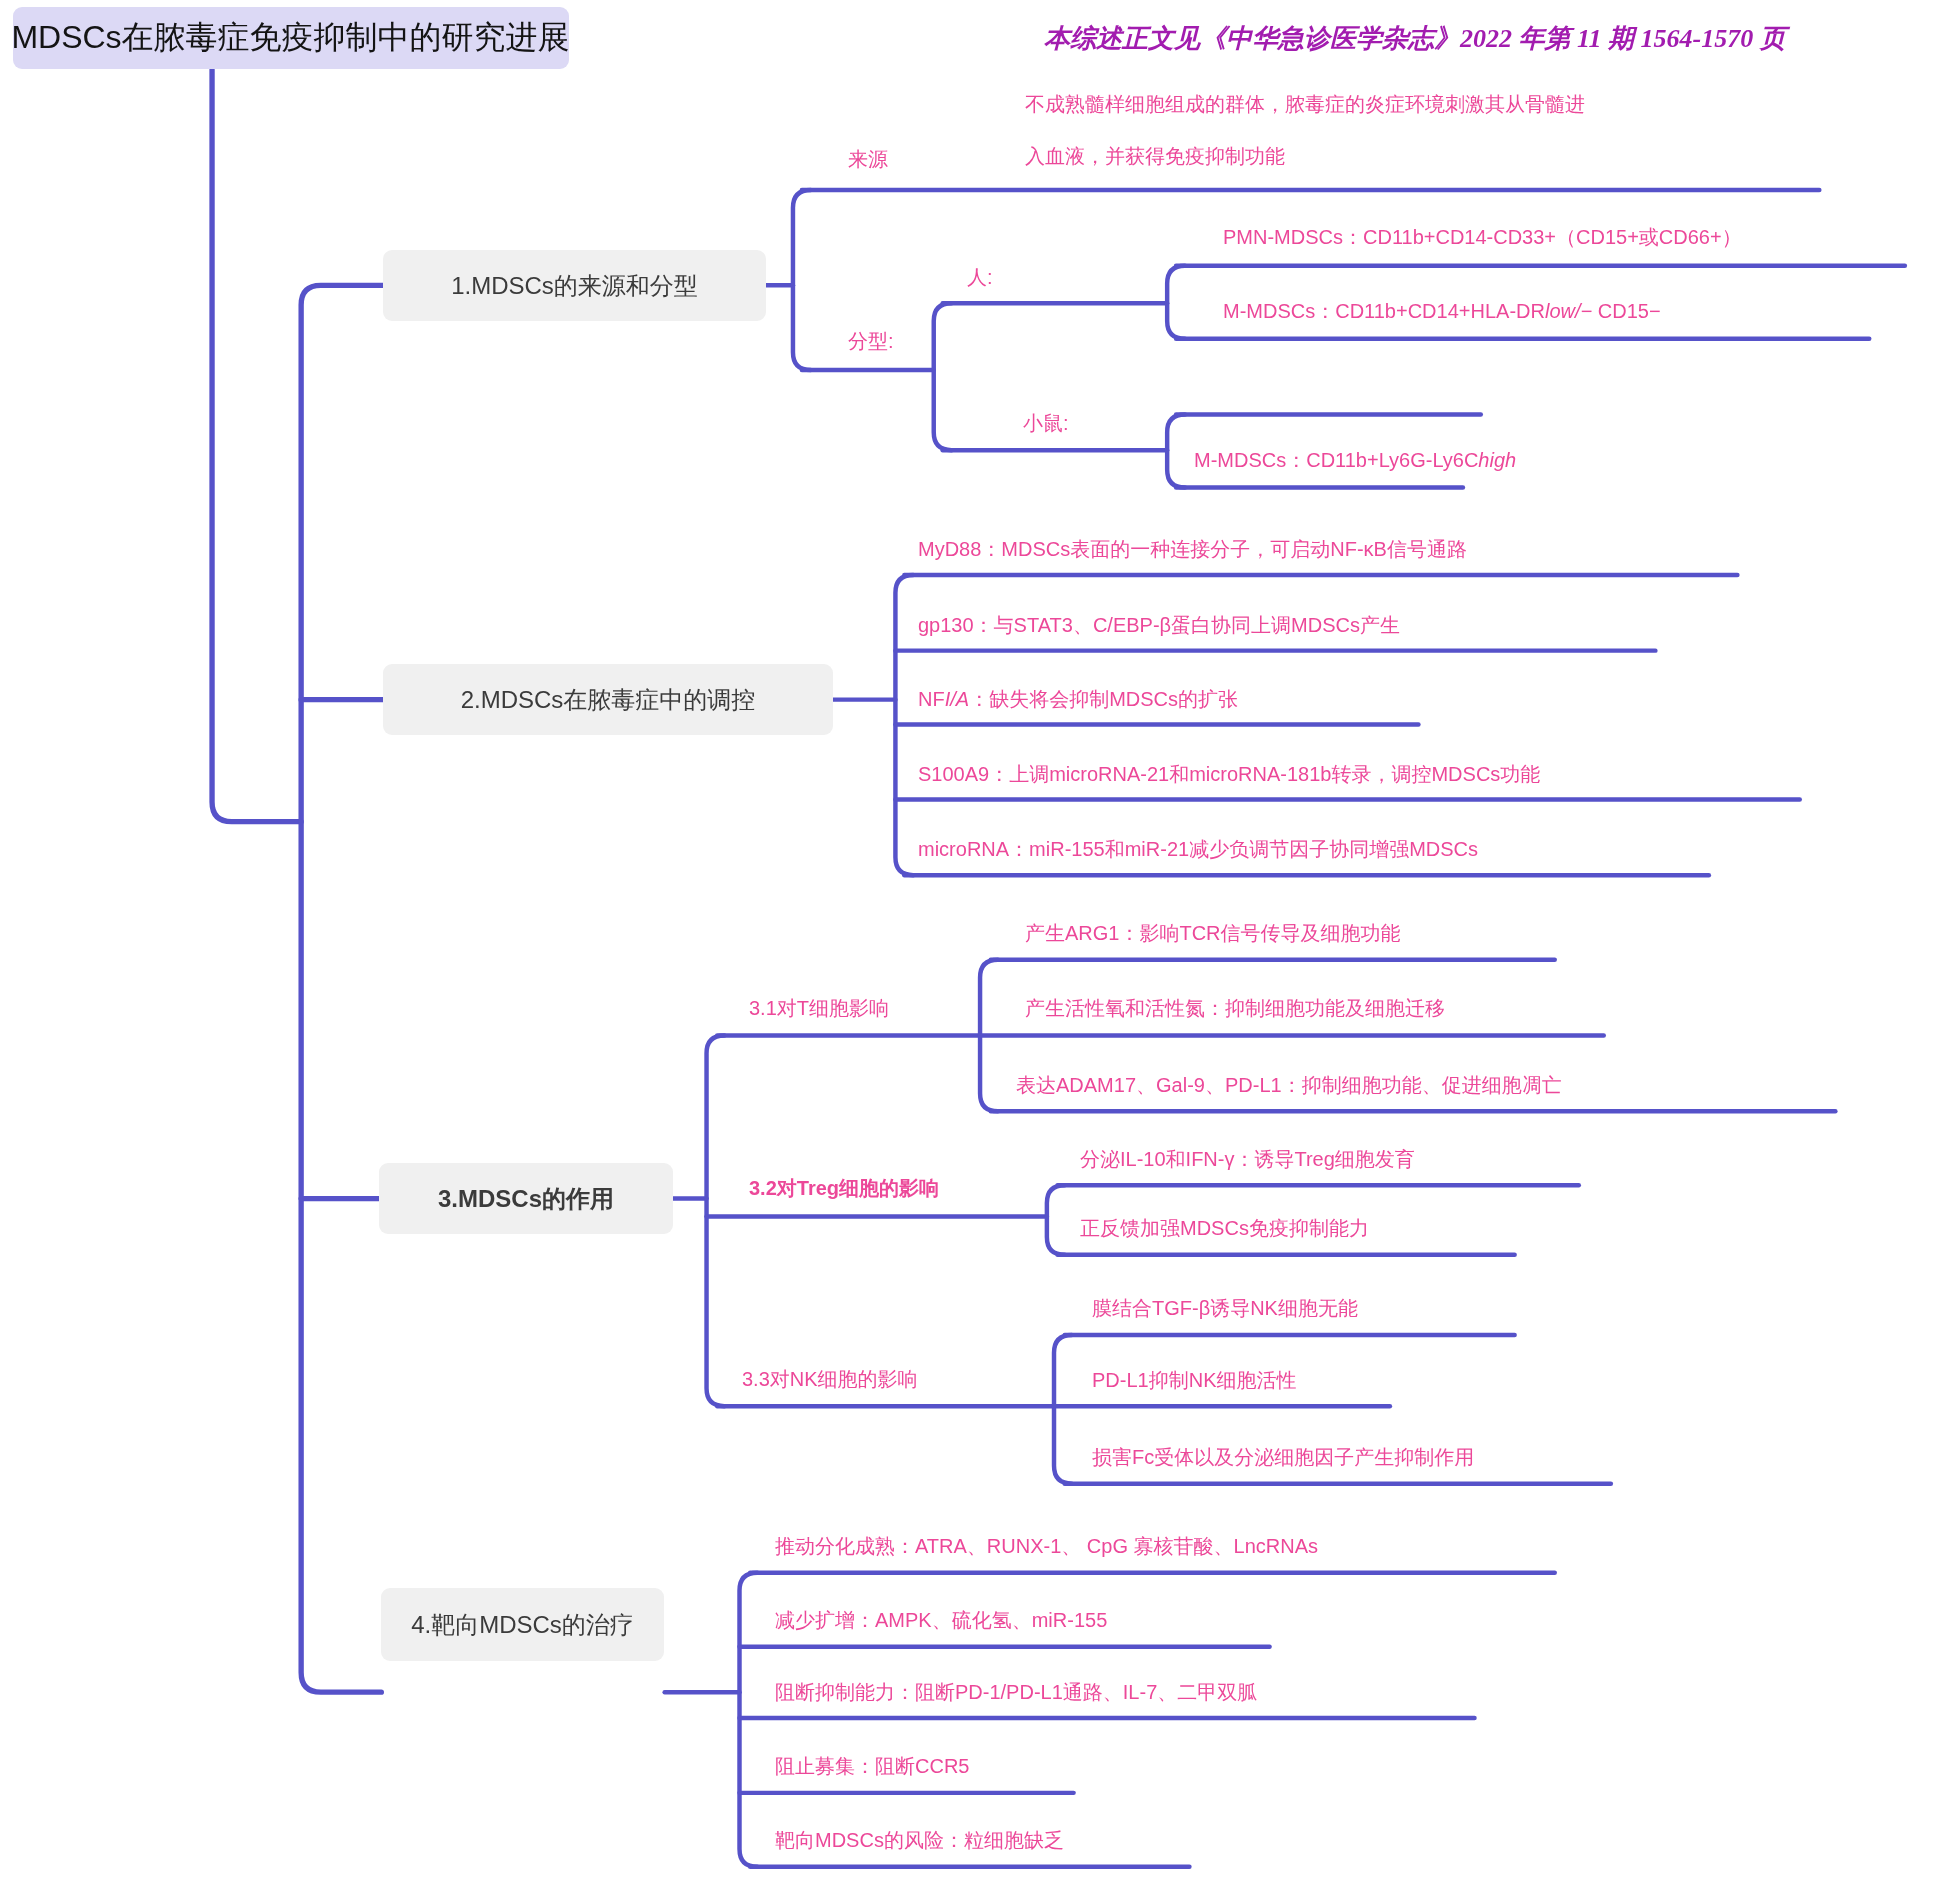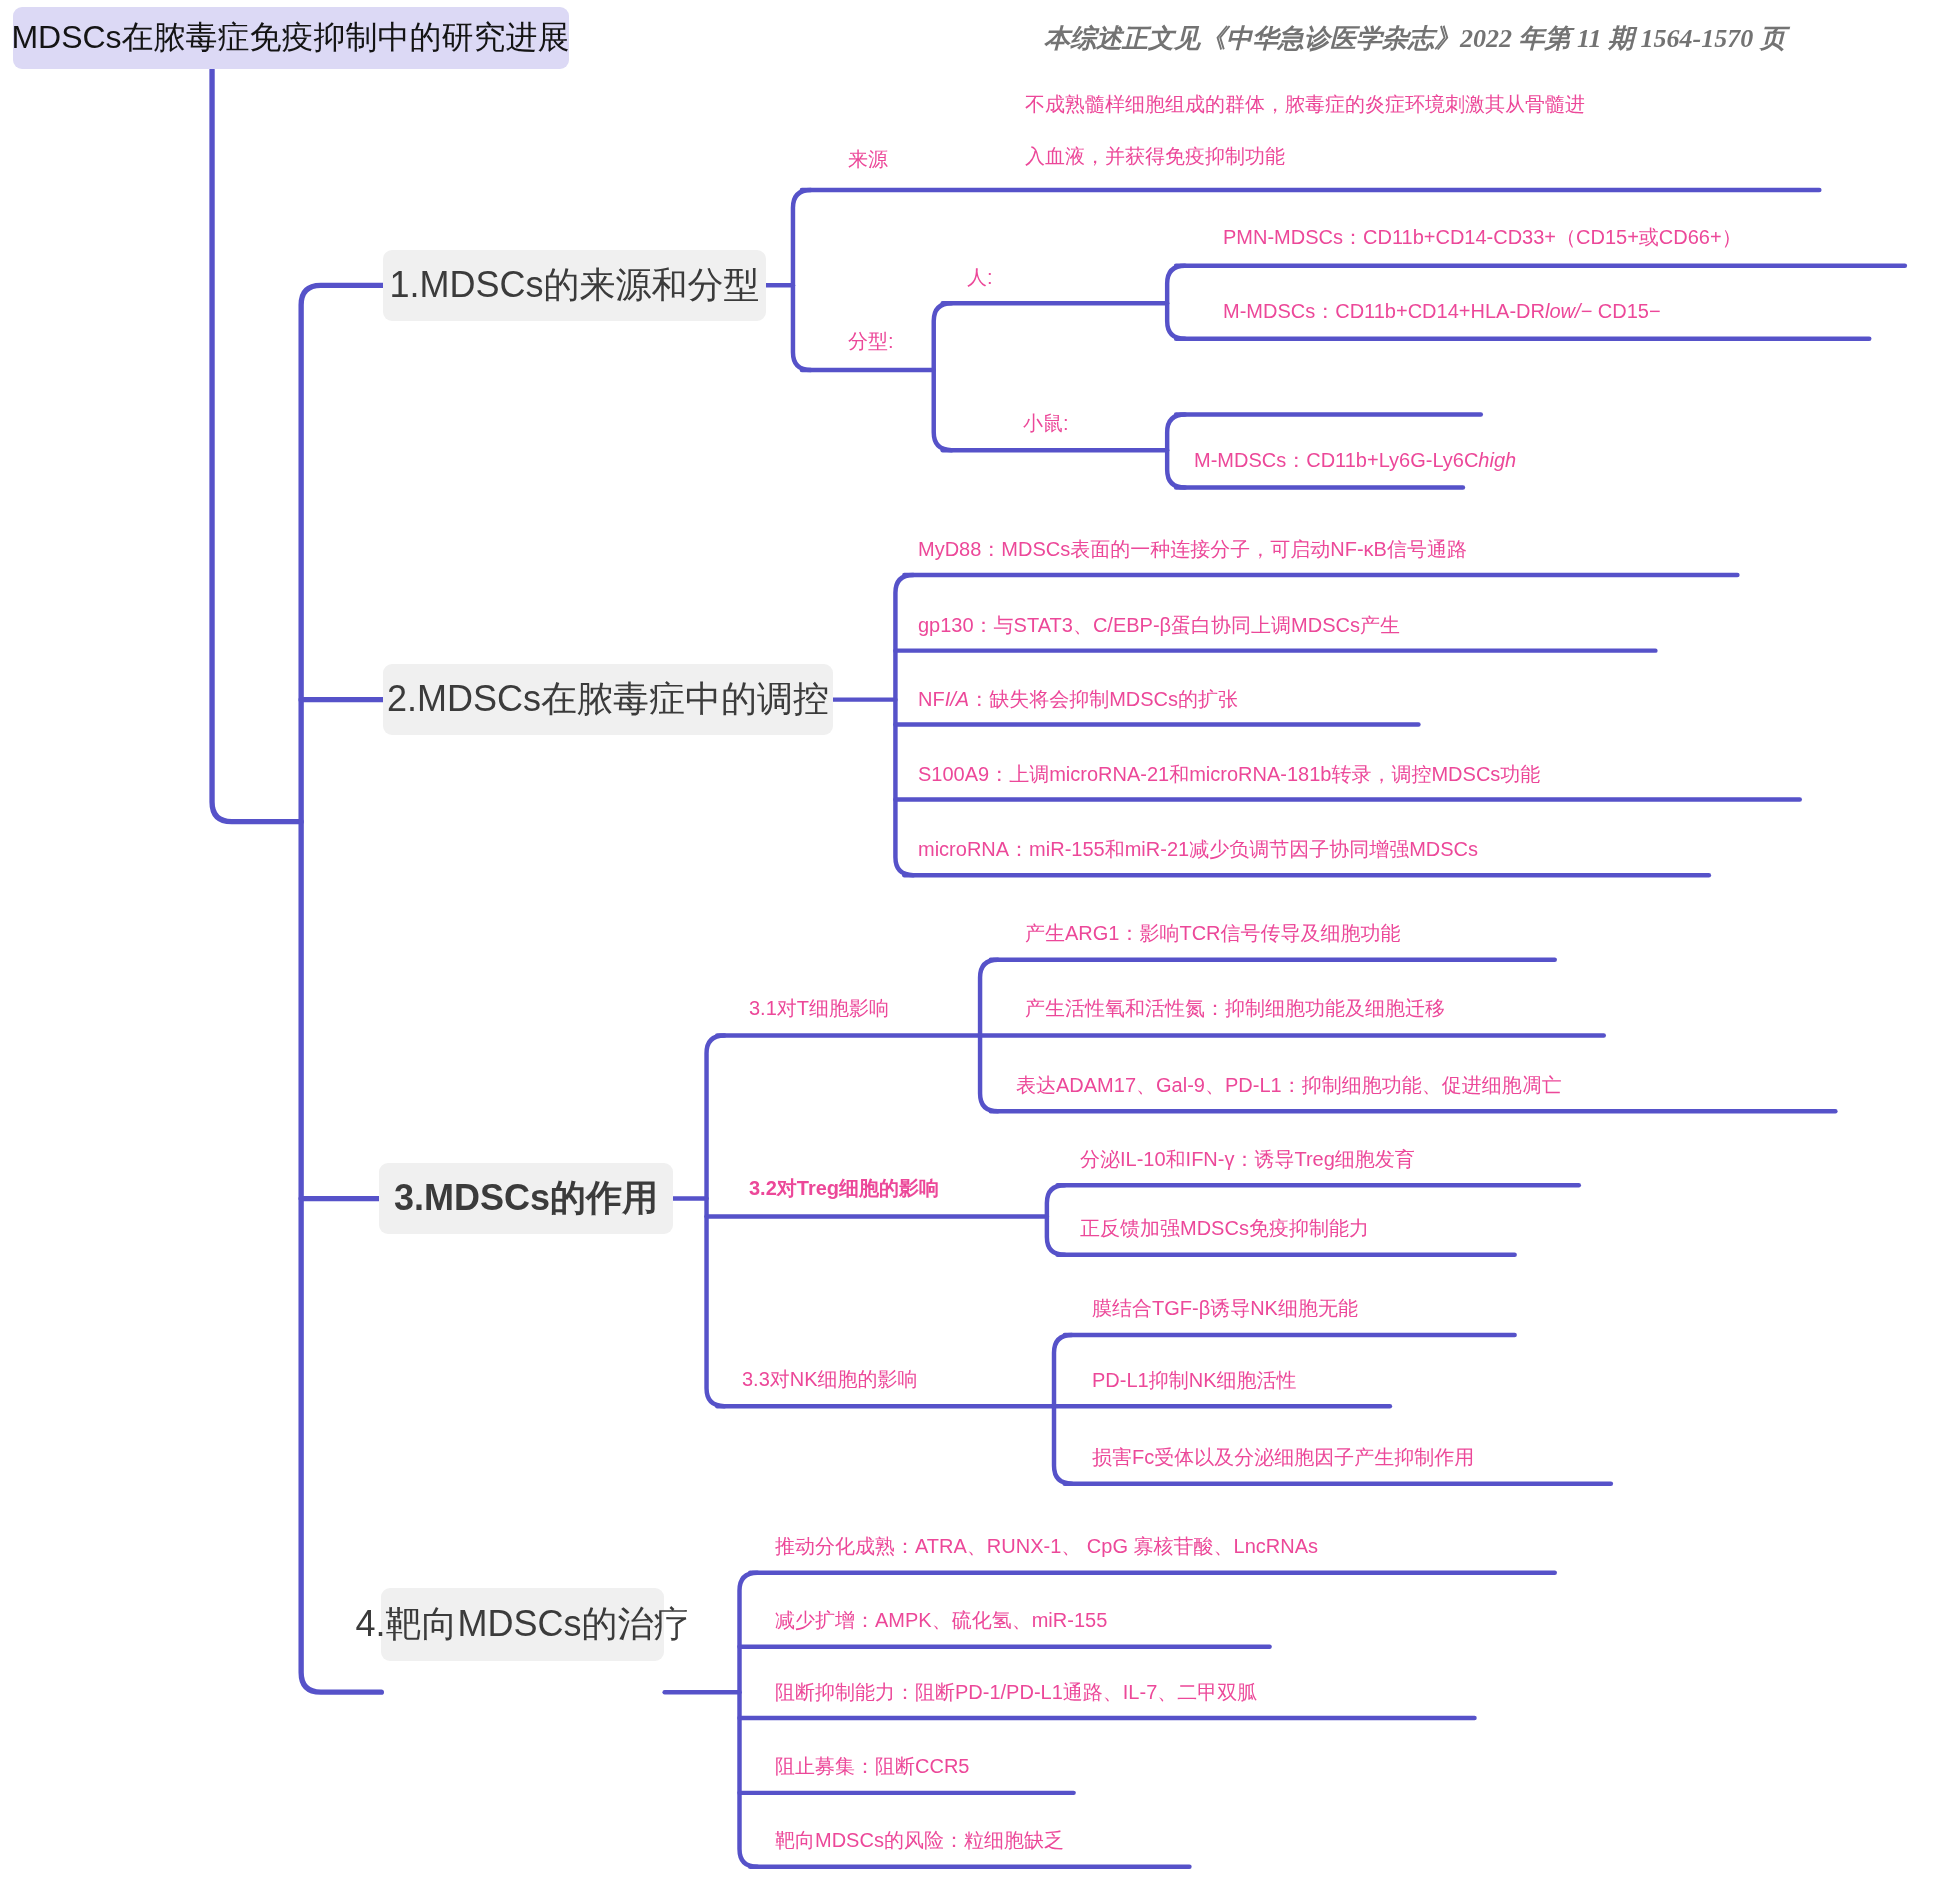--- a/index.html
+++ b/index.html
@@ -12,26 +12,26 @@
   svg.connectors g[data-name="spine-connectors"] path{stroke-width:6;}
   .root-box{
     position:absolute;left:12.5px;top:7.1px;width:556px;height:62px;
     background:#DCD9F5;border-radius:9px;z-index:2;
     display:flex;align-items:center;justify-content:center;
     font-size:32px;color:#141414;white-space:nowrap;
   }
   .citation{
     position:absolute;left:1044px;top:21.4px;z-index:2;
     font-family:"Liberation Serif","DejaVu Serif",serif;
-    font-style:italic;font-weight:600;font-size:26px;color:#737373;white-space:nowrap;
+    font-style:italic;font-weight:600;font-size:26px;color:#a21caf;white-space:nowrap;
   }
   .branch-box{
     position:absolute;background:#F0F0F0;border-radius:9px;z-index:2;
     display:flex;align-items:center;justify-content:center;
-    font-size:36px;color:#3B3B3B;white-space:nowrap;
+    font-size:24px;color:#3B3B3B;white-space:nowrap;
   }
   .leaf,.map-label{
     position:absolute;z-index:2;font-size:20px;color:#ec4899;white-space:nowrap;line-height:36px;
   }
   .it{font-style:italic;}
 </style>
 </head>
 <body>
 
 <div class="canvas" data-name="mindmap-canvas">

